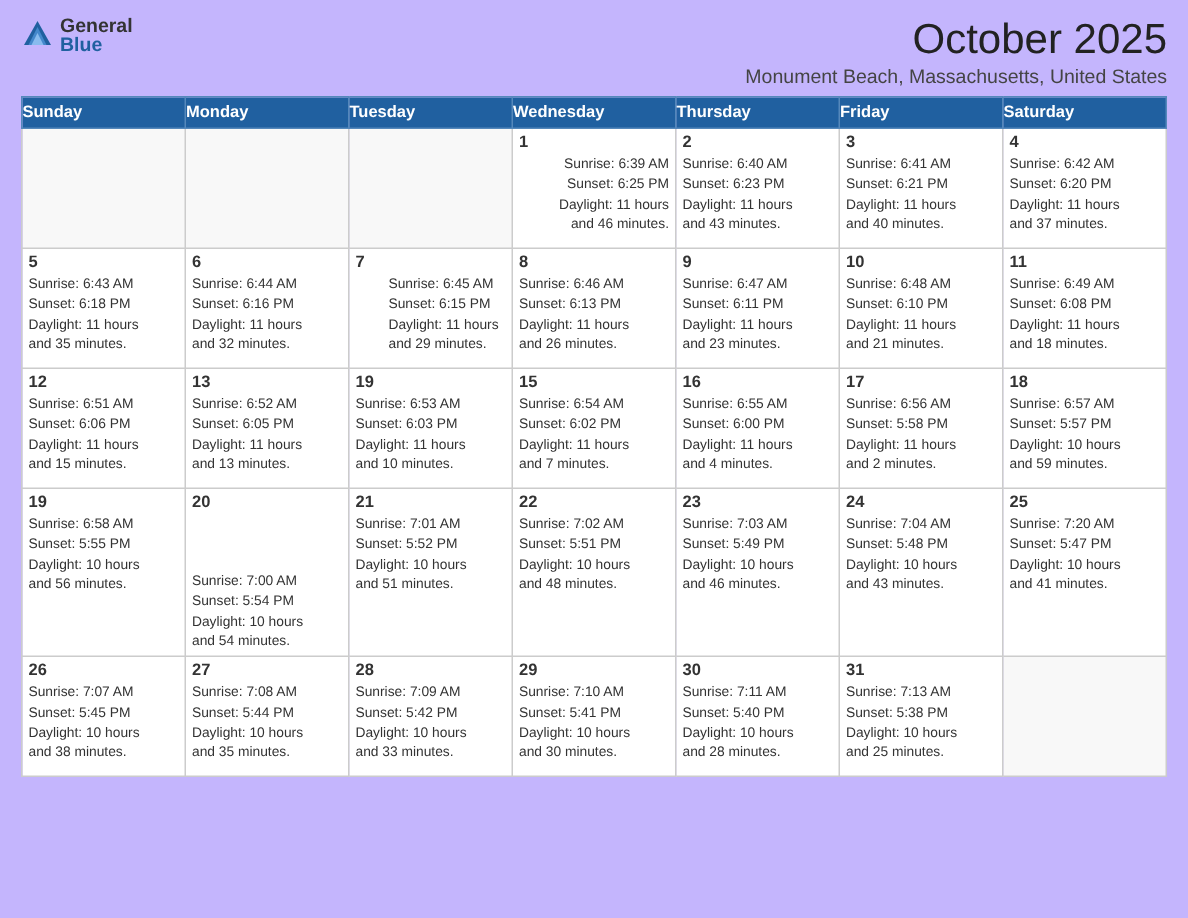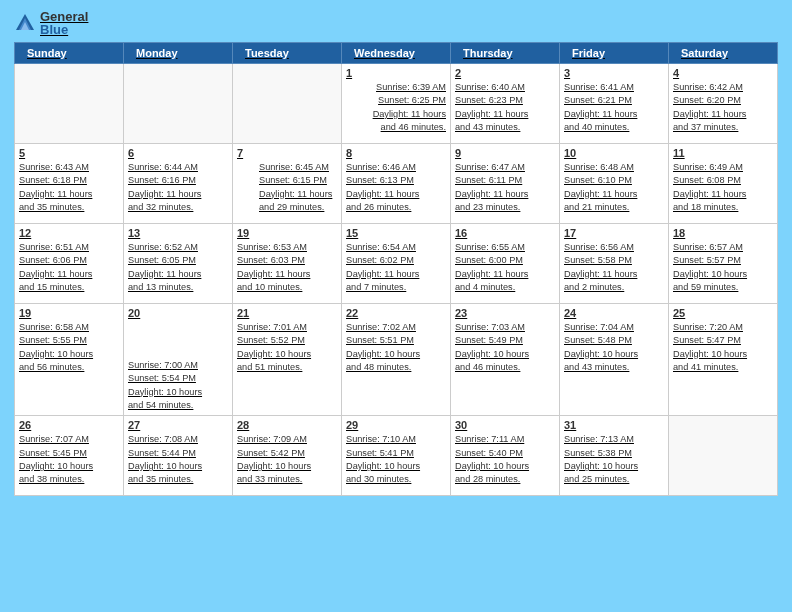--- a/index.html
+++ b/index.html
@@ -6,23 +6,22 @@
     body {
       font-family: Arial, sans-serif;
       background: #fff;
       width: 792px;
       height: 612px;
       overflow: hidden;
     }
     .page {
       width: 792px;
       height: 612px;
-      background: #7dd3fc;
+      background: #c4b5fd;
       padding: 10px 14px 10px 14px;
-      text-decoration: underline;
     }
     .header-top {
       display: flex;
       justify-content: space-between;
       align-items: flex-start;
       margin-bottom: 2px;
     }
     .logo {
       display: flex;
       align-items: center;
@@ -64,21 +63,21 @@
       width: 100%;
       border-collapse: collapse;
       margin-top: 6px;
       table-layout: fixed;
     }
     .calendar thead th {
       background: #2060a0;
       color: #fff;
       font-size: 11px;
       font-weight: bold;
-      padding: 4px 12px;
+      padding: 4px 0;
       border: 1px solid #5588bb;
       text-align: left;
     }
     .calendar tbody td {
       border: 1px solid #ccc;
       vertical-align: top;
       padding: 3px 4px;
       height: 80px;
       background: #fff;
       font-size: 9.5px;
@@ -111,20 +110,24 @@
       <svg class="logo-icon" viewBox="0 0 22 22">
         <polygon points="11,2 20,18 2,18" fill="#2060a0"></polygon>
         <polygon points="11,6 17,18 5,18" fill="#4488cc"></polygon>
         <polygon points="11,10 15,18 7,18" fill="#88bbee"></polygon>
       </svg>
       <div class="logo-text">
         <span class="logo-general">General</span>
         <span class="logo-blue">Blue</span>
       </div>
     </div>
+    <div class="title-block">
+      <div class="month-title">October 2025</div>
+      <div class="location-title">Monument Beach, Massachusetts, United States</div>
+    </div>
   </div>
 
   <table class="calendar">
     <thead>
       <tr>
       <th>Sunday</th>
           <th>Monday</th>
           <th>Tuesday</th>
           <th>Wednesday</th>
           <th>Thursday</th>

